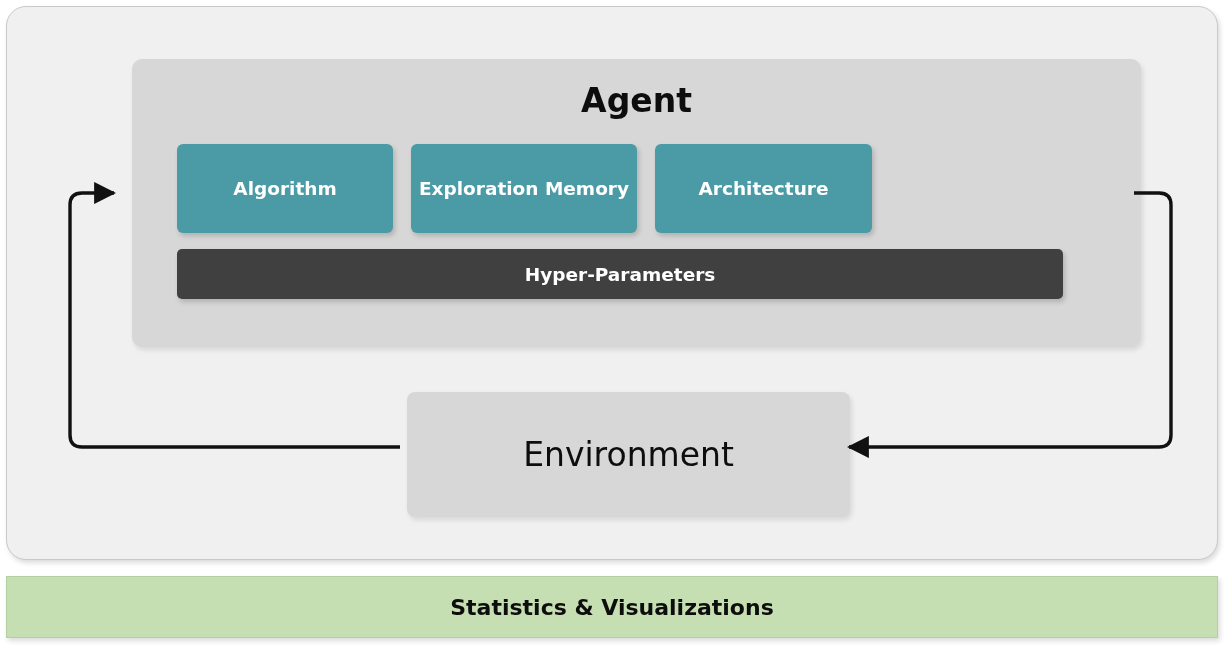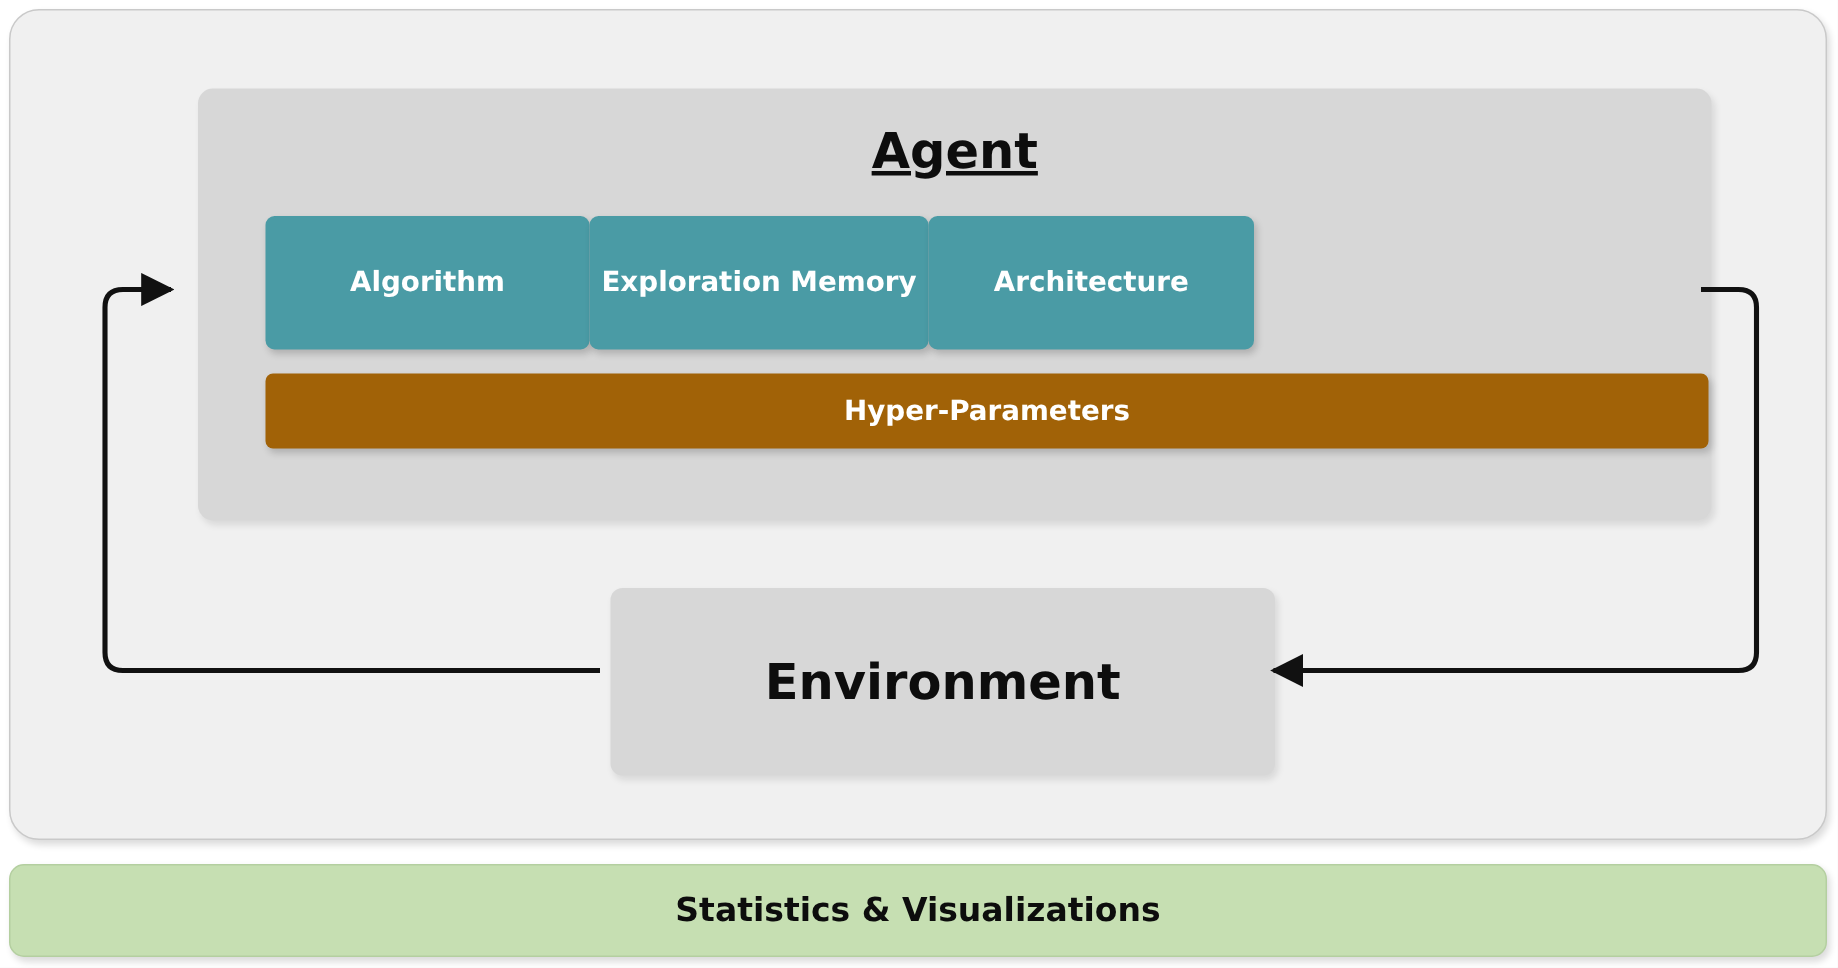--- a/index.html
+++ b/index.html
@@ -47,31 +47,31 @@
   .agent-title {
     position: absolute;
     left: 0;
     top: 22px;
     width: 100%;
     text-align: center;
     font-size: 33px;
     font-weight: bold;
     color: #0d0d0d;
     letter-spacing: 0px;
-    text-decoration: underline;
   }
 
   
   .component-row {
     position: absolute;
     left: 45px;
     top: 85px;
     width: 923px;
     height: 89px;
     display: flex;
+    gap: 18px;
   }
   .component-box {
     background: #4a9ba5;
     border-radius: 6px;
     display: flex;
     align-items: center;
     justify-content: center;
     color: #ffffff;
     font-size: 18.5px;
     font-weight: bold;
@@ -81,23 +81,23 @@
   .component-box.algorithm        { width: 216px; }
   .component-box.exploration      { width: 226px; }
   .component-box.architecture     { width: 217px; }
   .component-box.memory           { width: 216px; }
 
   
   .hyper-bar {
     position: absolute;
     left: 45px;
     top: 190px;
-    width: 962px;
+    width: 886px;
     height: 50px;
-    background: #a16207;
+    background: #404040;
     border-radius: 5px;
     display: flex;
     align-items: center;
     justify-content: center;
     color: #ffffff;
     font-size: 18.5px;
     font-weight: bold;
     box-shadow: 2px 3px 5px rgba(0,0,0,0.18);
   }
 
@@ -108,21 +108,21 @@
     top: 385px;
     width: 443px;
     height: 125px;
     background: #d7d7d7;
     border-radius: 8px;
     display: flex;
     align-items: center;
     justify-content: center;
     color: #0d0d0d;
     font-size: 33px;
-    font-weight: bold;
+    font-weight: normal;
     box-shadow: 2px 3px 5px rgba(0,0,0,0.10);
   }
 
   
   .loop-svg {
     position: absolute;
     left: 0;
     top: 0;
     width: 1225px;
     height: 645px;
@@ -132,21 +132,21 @@
   
   .stats-bar {
     position: absolute;
     left: 6px;
     top: 576px;
     width: 1212px;
     height: 62px;
     box-sizing: border-box;
     background: #c6dfb2;
     border: 1px solid #b4cfa0;
-    border-radius: 10px;
+    border-radius: 0;
     display: flex;
     align-items: center;
     justify-content: center;
     color: #0d0d0d;
     font-size: 22px;
     font-weight: bold;
     box-shadow: 2px 3px 5px rgba(0,0,0,0.14);
   }
 </style>
 </head>

